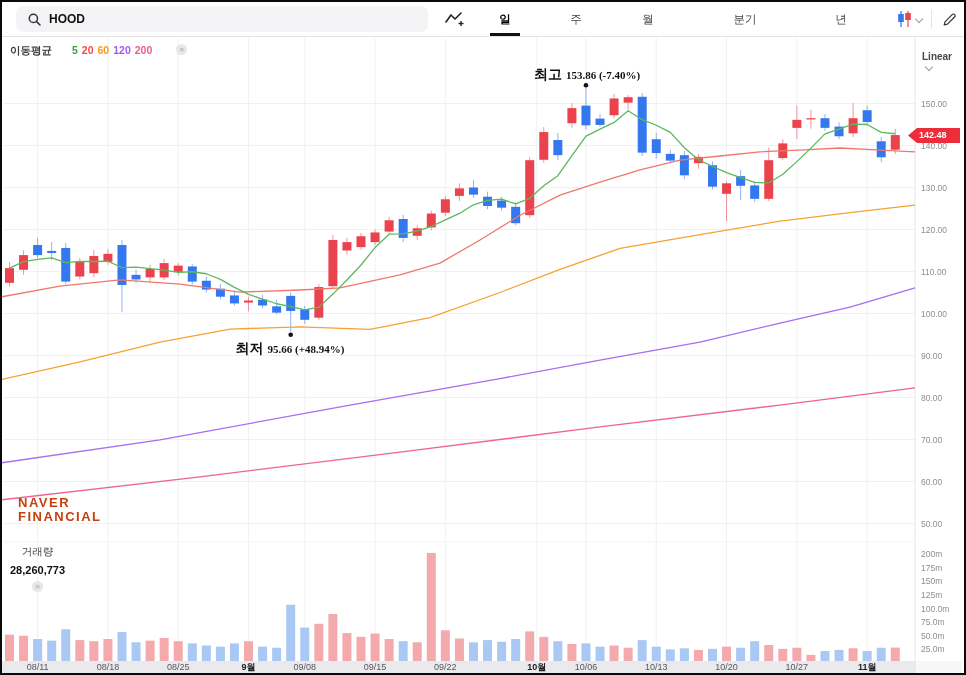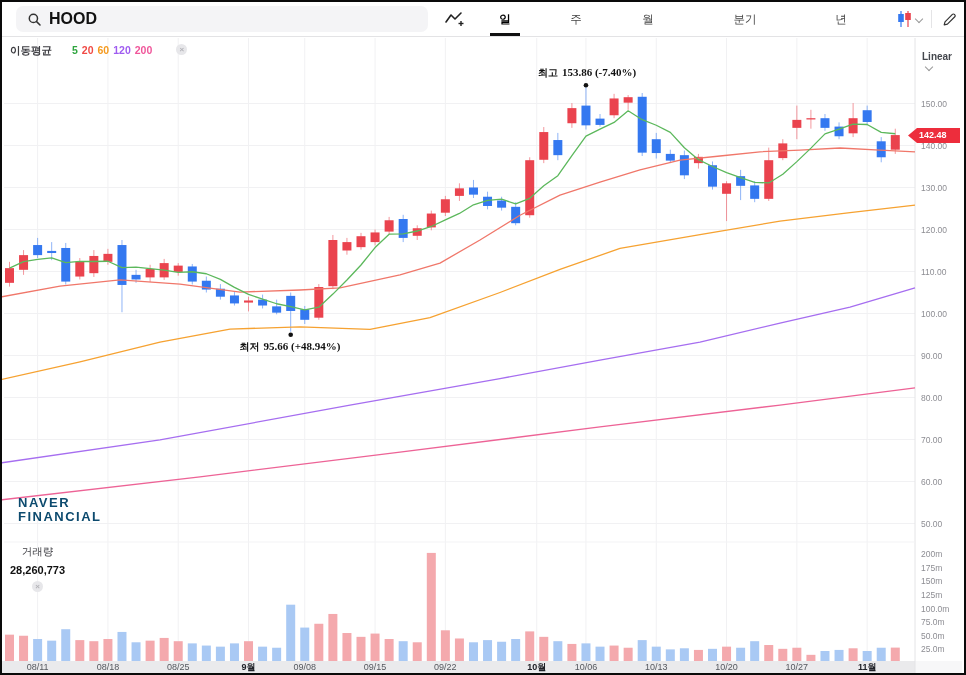--- a/index.html
+++ b/index.html
@@ -3,39 +3,39 @@
 <meta charset="utf-8">
 <style>
   html,body{margin:0;padding:0;background:#0a0a0a;}
   .stage{position:relative;width:966px;height:675px;background:#0a0a0a;overflow:hidden;
          font-family:"Liberation Sans","DejaVu Sans",sans-serif;}
   .widget{position:absolute;left:2px;top:2px;width:962px;height:671px;background:#fff;overflow:hidden;}
   
   .topbar{position:absolute;left:0;top:0;width:962px;height:34px;background:#fff;border-bottom:1px solid #e3e3e5;}
   .searchbox{position:absolute;left:14px;top:4px;width:412px;height:26px;background:#f4f4f6;border-radius:7px;
              display:flex;align-items:center;gap:8px;padding:0 12px;box-sizing:border-box;}
-  .searchbox .q{font-size:16px;font-weight:bold;color:#111;}
+  .searchbox .q{font-size:12px;font-weight:bold;color:#111;}
   .tool-icon{position:absolute;top:7px;width:22px;height:20px;display:flex;align-items:center;justify-content:center;cursor:pointer;}
   .tab{position:absolute;top:0;height:34px;line-height:34px;transform:translateX(-50%);font-size:11.5px;color:#444;cursor:pointer;}
   .tab.active{color:#000;font-weight:bold;}
   .tab-underline{position:absolute;bottom:0;height:3px;width:30px;background:#111;}
   .vdiv{position:absolute;top:8px;width:1px;height:18px;background:#e4e4e6;}
   .chev{display:inline-block;width:5px;height:5px;border-right:1.4px solid #999;border-bottom:1.4px solid #999;
         transform:rotate(45deg);vertical-align:middle;}
   
   .ma-legend{position:absolute;left:8px;top:42px;font-size:10.5px;font-weight:bold;color:#3d3d42;display:flex;gap:20px;align-items:flex-start;}
   .closebtn{width:11px;height:11px;border-radius:50%;background:#e7e7ea;color:#b3b3b8;font-size:8px;line-height:11px;
             text-align:center;font-weight:bold;cursor:pointer;}
   .linear{position:absolute;left:920px;top:49px;font-size:10px;color:#44474d;font-weight:bold;cursor:pointer;}
   .vol-legend{position:absolute;left:8px;top:543px;font-size:10.5px;color:#3d3d42;display:flex;gap:5px;align-items:center;flex-direction:column;}
   .vol-legend b{font-size:11px;color:#111;}
-  .watermark{position:absolute;left:16px;top:494px;font-size:13px;font-weight:bold;color:#0c4a6e;letter-spacing:1.5px;line-height:14px;}
+  .watermark{position:absolute;left:16px;top:494px;font-size:13px;font-weight:bold;color:#c2410c;letter-spacing:1.5px;line-height:14px;}
   .anno{position:absolute;transform:translateX(-50%);white-space:nowrap;font-family:"Liberation Serif","DejaVu Serif",serif;
         font-size:11px;font-weight:bold;color:#111;}
-  .anno .k{font-family:"Liberation Sans","DejaVu Sans",sans-serif;font-size:10px;margin-right:4px;}
+  .anno .k{font-family:"Liberation Sans","DejaVu Sans",sans-serif;font-size:14px;margin-right:4px;}
   .price-badge{position:absolute;left:906px;top:126px;width:52px;height:15px;background:#ed2d3c;color:#fff;
                font-size:9px;font-weight:bold;line-height:15px;padding-left:11px;box-sizing:border-box;
                clip-path:polygon(0 50%,9px 0,100% 0,100% 100%,9px 100%);}
   svg text{font-family:"Liberation Sans","DejaVu Sans",sans-serif;}
 </style>
 </head>
 <body>
 
 <div class="stage">
   <div class="widget">

